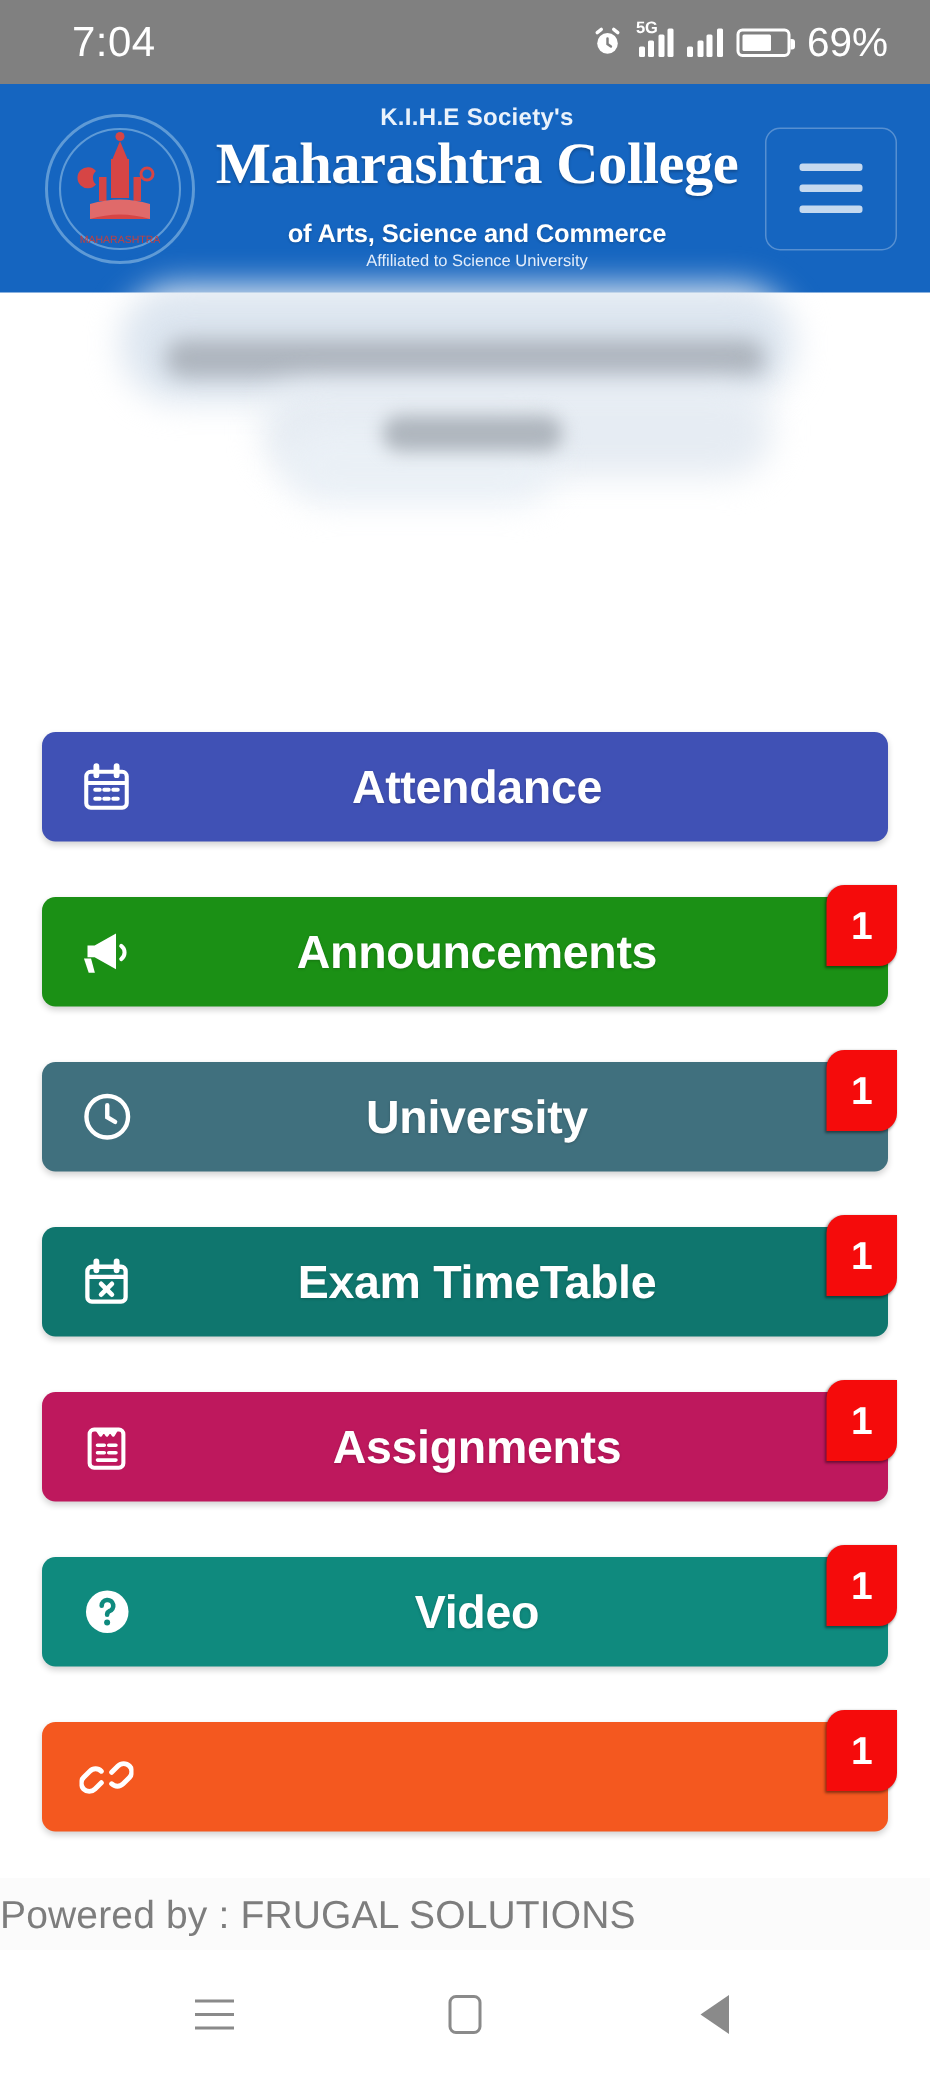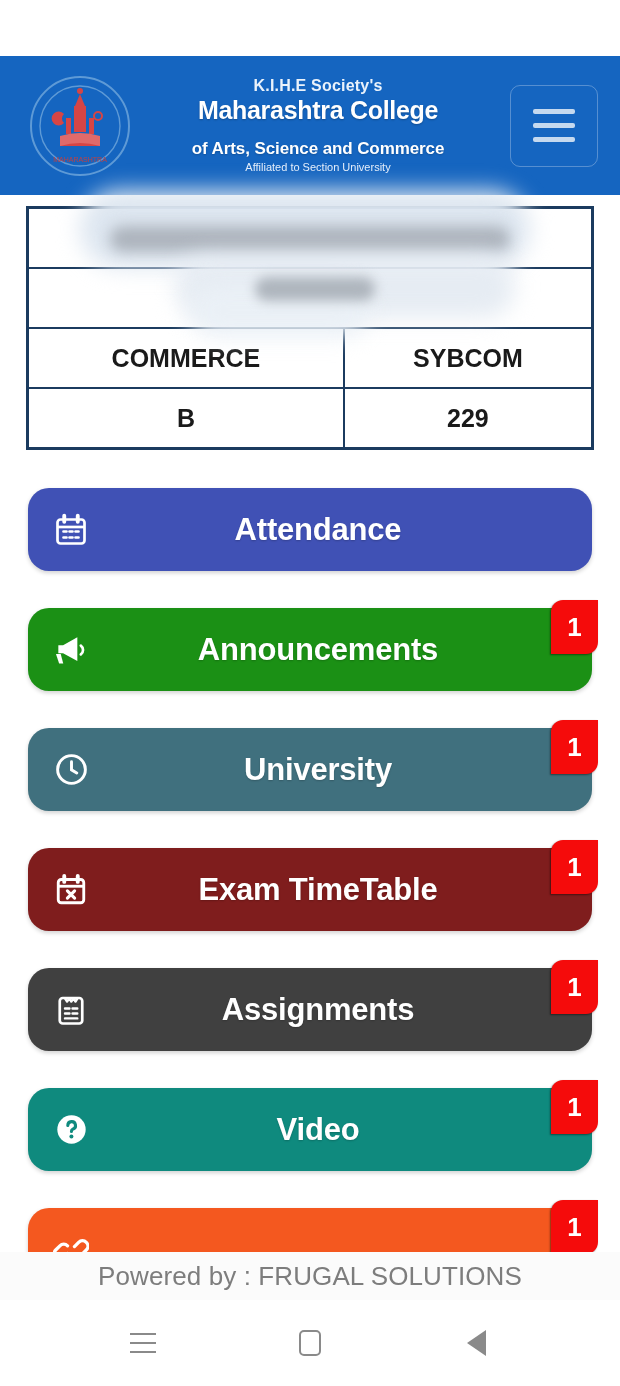--- a/index.html
+++ b/index.html
@@ -103,24 +103,25 @@
     line-height: 1.08;
   }
   .society-line {
     font-size: 16px;
     font-weight: 600;
     letter-spacing: 0.2px;
     margin-bottom: 2px;
     color: #eaf2fb;
   }
   .college-name {
-    font-size: 25px;
+    font-size: 39px;
     font-weight: 700;
     letter-spacing: -0.3px;
     text-shadow: 0 1px 2px rgba(0,0,0,0.25);
+    font-family: Liberation Serif, serif;
   }
   .college-sub {
     font-size: 17px;
     font-weight: 700;
     letter-spacing: -0.1px;
     margin-top: 16px;
     text-shadow: 0 1px 2px rgba(0,0,0,0.2);
   }
   .college-affil {
     font-size: 11px;
@@ -188,23 +189,23 @@
   .smear-e { top: 284px; left: 190px; width: 180px; height: 52px; border-radius: 30px; background: #eaf0f6; }
 
   
   .menu-list {
     position: absolute;
     top: 488px; left: 0;
     width: 620px;
   }
   .menu-item {
     position: relative;
-    height: 83px;
+    height: 73px;
     margin: 0 28px 37px 28px;
-    border-radius: 21px;
+    border-radius: 9px;
     display: flex;
     align-items: center;
     box-shadow: 0 2px 4px rgba(0,0,0,0.18);
   }
   .menu-icon {
     width: 74px;
     display: flex;
     align-items: center;
     justify-content: center;
     flex: 0 0 auto;
@@ -238,21 +239,20 @@
 
   
   .powered-bar {
     position: absolute;
     bottom: 86px; left: 0;
     width: 620px;
     height: 48px;
     background: #fbfbfb;
     display: flex;
     align-items: center;
-    justify-content: center;
     z-index: 5;
   }
   .powered-text {
     color: #7d7d7d;
     font-size: 26px;
     font-weight: 400;
     letter-spacing: 0.1px;
   }
 
   .nav-bar {
@@ -275,20 +275,49 @@
     border-top: 13px solid transparent;
     border-bottom: 13px solid transparent;
     border-right: 19px solid #8a8a8a;
   }
 </style>
 </head>
 <body>
 
 <div id="app">
 
+  <div class="status-bar">
+    <div class="status-time">7:04</div>
+    <div class="status-right">
+      <svg class="alarm-icon" width="22" height="22" viewBox="0 0 24 24" fill="none" stroke="#ffffff" stroke-width="2">
+        <circle cx="12" cy="13" r="7.5" fill="#ffffff" stroke="none"></circle>
+        <path d="M12 9.5v4l2.5 1.8" stroke="#808080" stroke-width="1.8" stroke-linecap="round"></path>
+        <path d="M4.5 5.2l3-2.4M19.5 5.2l-3-2.4" stroke="#ffffff" stroke-width="2.4" stroke-linecap="round"></path>
+      </svg>
+      <div class="sig-wrap">
+        <span class="sig-label">5G</span>
+        <div class="bars with-5g">
+            <i></i>
+            <i></i>
+            <i></i>
+            <i></i>
+          </div>
+      </div>
+      <div class="bars">
+          <i></i>
+          <i></i>
+          <i></i>
+          <i></i>
+        </div>
+      <div class="battery">
+        <div class="battery-fill"></div>
+      </div>
+      <div class="battery-pct">69%</div>
+    </div>
+  </div>
 
   <div class="app-header">
     <div class="logo-emblem">
       <svg width="104" height="104" viewBox="0 0 104 104">
         <circle cx="52" cy="52" r="49" fill="none" stroke="#5e9ad6" stroke-width="2"></circle>
         <circle cx="52" cy="52" r="40" fill="none" stroke="#5e9ad6" stroke-width="1.4"></circle>
         <path d="M52 20 L57 32 L47 32 Z" fill="#d64545"></path>
         <rect x="46" y="32" width="12" height="26" fill="#d64545"></rect>
         <rect x="38" y="44" width="5" height="16" fill="#d64545"></rect>
         <rect x="61" y="44" width="5" height="16" fill="#d64545"></rect>
@@ -297,45 +326,29 @@
         <circle cx="70" cy="42" r="4" fill="none" stroke="#d64545" stroke-width="2"></circle>
         <path d="M32 62 h40 v10 h-40z" fill="#d64545"></path>
         <path d="M32 62 Q52 56 72 62 L72 72 Q52 66 32 72 Z" fill="#e06a6a"></path>
         <text x="52" y="88" font-size="7" fill="#c24040" text-anchor="middle" font-family="'Liberation Sans',sans-serif">MAHARASHTRA</text>
       </svg>
     </div>
     <div class="college-titles">
       <div class="society-line">K.I.H.E Society's</div>
       <div class="college-name">Maharashtra College</div>
       <div class="college-sub">of Arts, Science and Commerce</div>
-      <div class="college-affil">Affiliated to Section University</div>
+      <div class="college-affil">Affiliated to Science University</div>
     </div>
     <div class="menu-btn">
       <span></span>
         <span></span>
         <span></span>
     </div>
   </div>
 
-  <div class="info-table">
-    <div class="info-row">
-      <div class="info-cell full redacted"></div>
-    </div>
-    <div class="info-row">
-      <div class="info-cell full redacted"></div>
-    </div>
-    <div class="info-row">
-      <div class="info-cell left">COMMERCE</div>
-      <div class="info-cell right">SYBCOM</div>
-    </div>
-    <div class="info-row">
-      <div class="info-cell left">B</div>
-      <div class="info-cell right">229</div>
-    </div>
-  </div>
 
   <div class="blur-smear smear-a"></div>
   <div class="blur-smear smear-b"></div>
   <div class="blur-smear smear-c"></div>
   <div class="blur-smear smear-e"></div>
   <div class="blur-smear smear-d"></div>
 
   <div class="menu-list">
 
     <div class="menu-item" style="background:#4051b5">
@@ -366,34 +379,34 @@
       <div class="menu-icon">
         <svg width="37" height="37" viewBox="0 0 24 24" fill="none" stroke="#ffffff" stroke-width="1.9">
           <circle cx="12" cy="12" r="9"></circle>
           <path d="M12 7v5.2l3.4 2" stroke-linecap="round"></path>
         </svg>
       </div>
       <div class="menu-label">University</div>
       <div class="badge">1</div>
     </div>
 
-    <div class="menu-item" style="background:#7f1d1d">
+    <div class="menu-item" style="background:#0f766e">
       <div class="menu-icon">
         <svg width="36" height="36" viewBox="0 0 24 24" fill="none" stroke="#ffffff" stroke-width="1.9">
           <rect x="3.5" y="5" width="17" height="15.5" rx="2"></rect>
           <path d="M3.5 9.5h17"></path>
           <path d="M7.5 2.6v4M16.5 2.6v4" stroke-width="2.6" stroke-linecap="round"></path>
           <path d="M9.6 12.6l4.8 4.8M14.4 12.6l-4.8 4.8" stroke-width="2.1" stroke-linecap="round"></path>
         </svg>
       </div>
       <div class="menu-label">Exam TimeTable</div>
       <div class="badge">1</div>
     </div>
 
-    <div class="menu-item" style="background:#404040">
+    <div class="menu-item" style="background:#be185d">
       <div class="menu-icon">
         <svg width="36" height="36" viewBox="0 0 24 24" fill="none" stroke="#ffffff" stroke-width="1.8">
           <rect x="4.5" y="4" width="15" height="17" rx="2"></rect>
           <path d="M8 4.2l1.4 2.2L10.8 4.2 12.2 6.4 13.6 4.2 15 6.4 16.3 4.2" stroke-width="1.6" stroke-linejoin="round"></path>
           <path d="M8 11h3M13 11h3.2M8 14.3h3M13 14.3h3.2M8 17.6h8.2" stroke-width="1.6" stroke-linecap="round"></path>
         </svg>
       </div>
       <div class="menu-label">Assignments</div>
       <div class="badge">1</div>
     </div>

